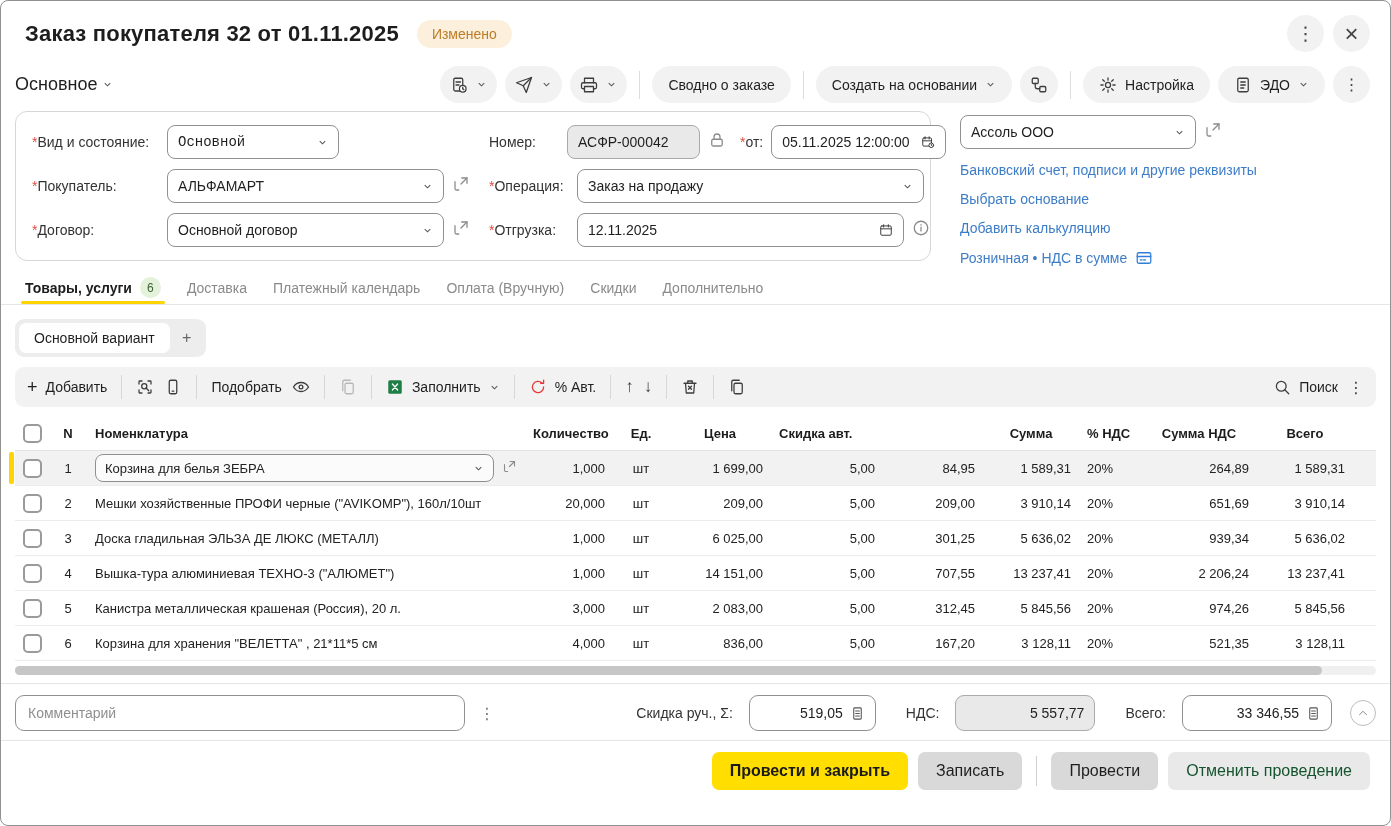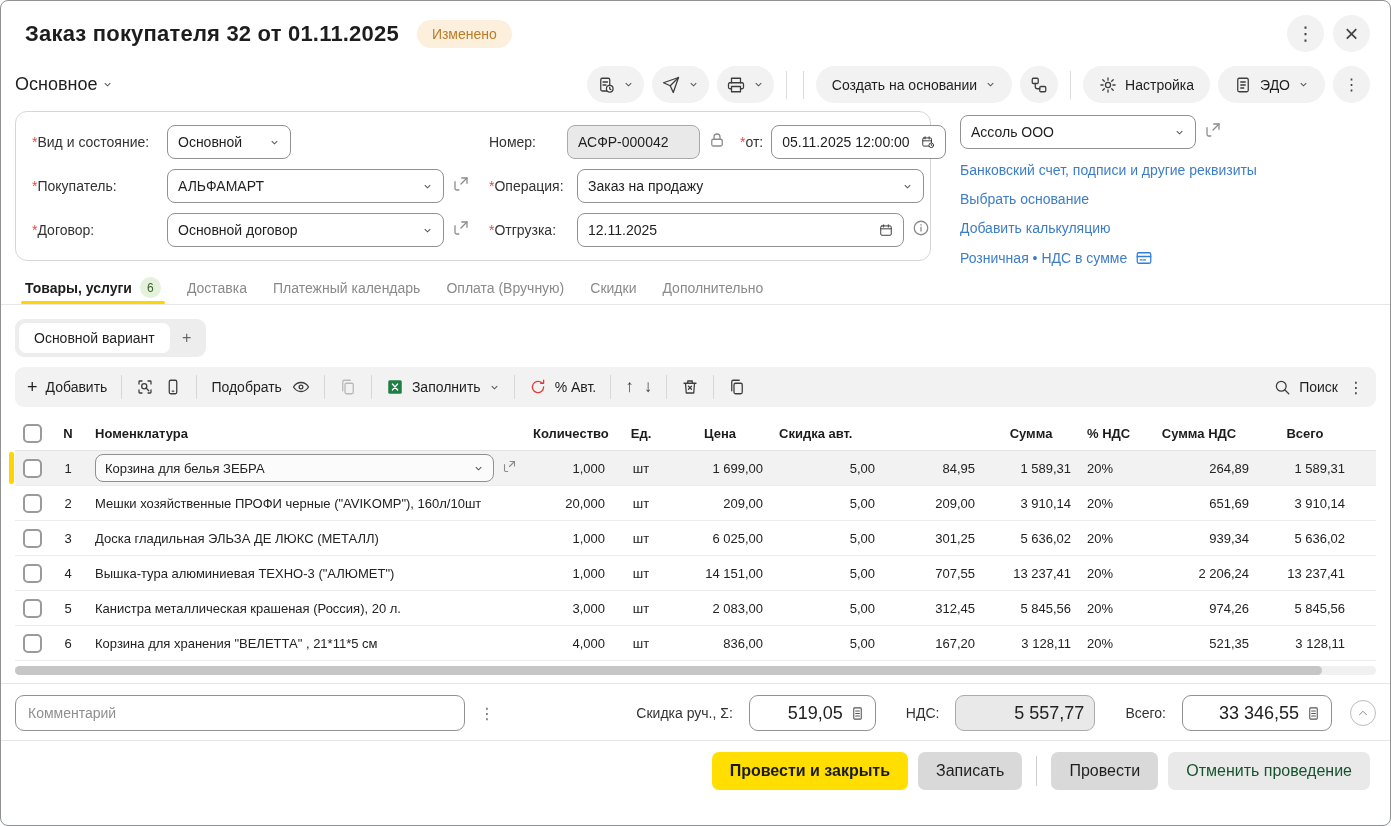--- a/index.html
+++ b/index.html
@@ -86,21 +86,21 @@
   
   .hscroll { margin:5px 14px 0; height:9px; background:#f0f0f0; border-radius:5px; }
   .hthumb { width:96%; height:9px; background:#c6c6c6; border-radius:5px; cursor:pointer; }
 
   
   .totals { display:flex; align-items:center; border-top:1px solid #e6e6e6; margin-top:8px; padding:11px 14px 9px; gap:8px; }
   .comment { width:450px; height:36px; border:1px solid #919191; border-radius:9px; padding:0 12px; font-size:14px; font-family:inherit; color:#1f1f1f; }
   .comment::placeholder { color:#8f8f8f; }
   .totals .kebab-sm { margin-left:6px; color:#777; }
   .tot-label { font-size:14px; color:#333; margin-left:22px; white-space:nowrap; }
-  .tot-field { display:flex; align-items:center; justify-content:flex-end; gap:7px; border:1px solid #919191; border-radius:9px; height:36px; padding:0 10px; font-size:18px; margin-left:8px; }
+  .tot-field { display:flex; align-items:center; justify-content:flex-end; gap:7px; border:1px solid #919191; border-radius:9px; height:36px; padding:0 10px; font-size:14px; margin-left:8px; }
   .tot-field .ic { width:15px; height:15px; stroke:#555; }
   .tot-field.disabled { background:#e9e9e9; border-color:#ababab; }
   .collapse-btn { margin-left:10px; width:26px; height:26px; border-radius:50%; border:1px solid #bdbdbd; background:#fff; display:flex; align-items:center; justify-content:center; cursor:pointer; }
   .collapse-btn .ic { width:14px; height:14px; stroke:#888; }
 
   
   .actions { display:flex; align-items:center; justify-content:flex-end; gap:10px; border-top:1px solid #e6e6e6; padding:11px 20px; }
   .abtn { border:none; border-radius:7px; height:38px; padding:0 18px; font-size:16px; font-family:inherit; cursor:pointer; white-space:nowrap; }
   .abtn.primary { background:#ffde00; color:#1a1a1a; font-weight:600; }
   .abtn.gray { background:#d9d9d9; color:#1f1f1f; }
@@ -253,20 +253,23 @@
       </button>
       <button class="pill iconpill">
         <svg class="ic">
             <use href="#i-print"></use>
           </svg>
         <svg class="chev">
             <use href="#i-chevd"></use>
           </svg>
       </button>
       <div class="vdiv"></div>
+      <button class="pill">
+          <span>Сводно о заказе</span>
+        </button>
       <div class="vdiv"></div>
       <button class="pill">
         <span>Создать на основании</span>
         <svg class="chev">
             <use href="#i-chevd"></use>
           </svg>
       </button>
       <button class="pill iconpill">
         <svg class="ic">
             <use href="#i-based"></use>
@@ -293,21 +296,21 @@
         </button>
     </div>
   </div>
 
   <div class="form-area">
     <div class="form-card">
 
       <div class="fgroup g-left">
         <div class="frow">
           <span class="flabel" style="width:135px;"><span class="req">*</span><span>Вид и состояние:</span></span>
-          <div class="field" style="width:124px;">
+          <div class="field" style="width:172px;font-family:Liberation Mono, monospace;">
             <span>Основной</span>
             <svg class="chev">
                 <use href="#i-chevd"></use>
               </svg>
           </div>
         </div>
         <div class="frow">
           <span class="flabel" style="width:135px;"><span class="req">*</span><span>Покупатель:</span></span>
           <div class="field" style="width:277px;">
             <span>АЛЬФАМАРТ</span>

